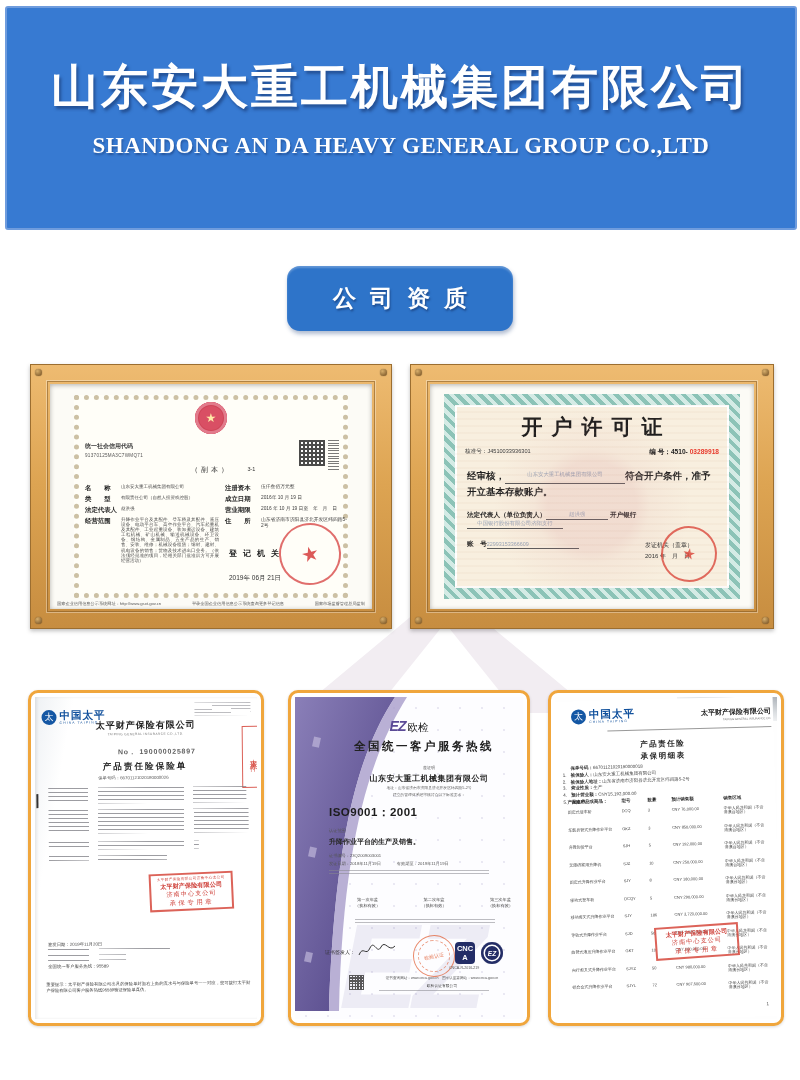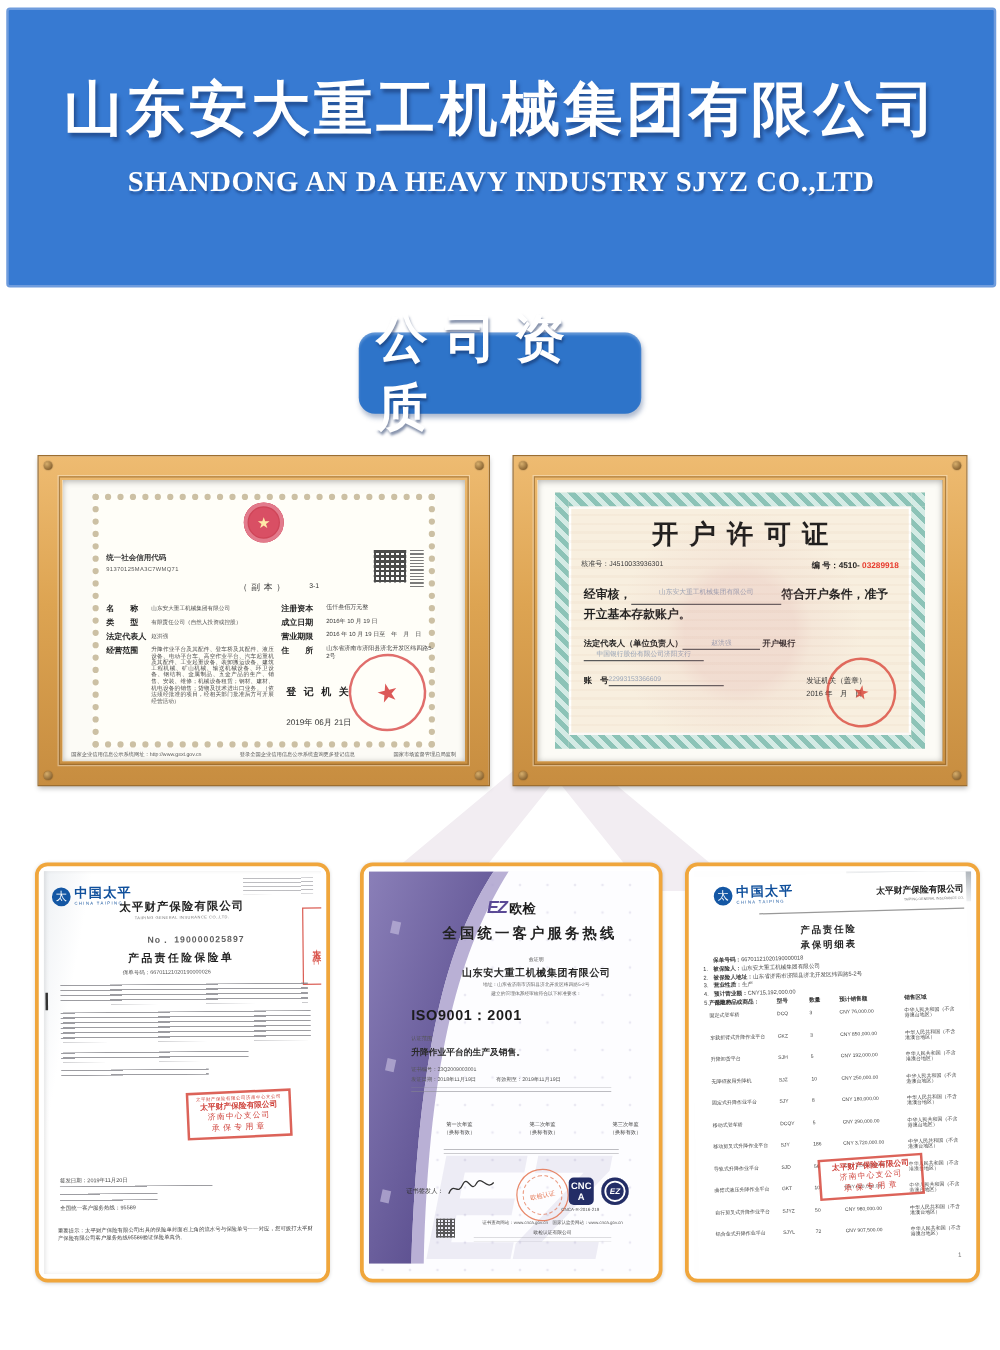--- a/index.html
+++ b/index.html
@@ -7,21 +7,21 @@
   .page{position:relative;width:800px;height:1080px;background:#fff;overflow:hidden;}
   .abs{position:absolute;}
 
   
   .banner{position:absolute;top:6px;left:5px;width:788px;height:220px;background:#377ad2;border:2px solid #6f9cdd;border-radius:3px;text-align:center;}
   .banner-cn{margin-top:48px;font-size:47px;font-weight:800;letter-spacing:3px;color:#fff;text-shadow:2px 3px 3px rgba(15,40,90,.5);}
   .banner-en{margin-top:14px;font-size:23px;font-weight:bold;color:#fff;font-family:"Liberation Serif","DejaVu Serif",serif;letter-spacing:.5px;text-shadow:1px 2px 2px rgba(15,40,90,.45);}
 
   
   .badge{position:absolute;top:266px;left:50%;transform:translateX(-50%);width:226px;height:65px;background:#2e74c9;border-radius:13px;display:flex;align-items:center;justify-content:center;box-shadow:inset 0 2px 2px rgba(255,255,255,.25),1px 3px 4px rgba(25,60,120,.35);}
-  .badge span{color:#fff;font-size:41px;font-weight:800;letter-spacing:14px;padding-left:14px;text-shadow:1px 2px 2px rgba(15,40,90,.5);}
+  .badge span{color:#fff;font-size:23px;font-weight:800;letter-spacing:14px;padding-left:14px;text-shadow:1px 2px 2px rgba(15,40,90,.5);}
 
   
   .frame{position:absolute;top:364px;height:263px;background:linear-gradient(180deg,#eebb71 0%,#dda452 45%,#c78d40 100%);border:1px solid #9c6e30;box-shadow:0 2px 4px rgba(0,0,0,.25);}
   .frame::before{content:'';position:absolute;inset:16px;border:1px solid rgba(125,85,35,.55);box-shadow:0 0 0 1px rgba(255,255,255,.35);pointer-events:none;}
   .frame1{left:30px;width:360px;}
   .frame2{left:410px;width:362px;}
   .screw{position:absolute;width:7px;height:7px;border-radius:50%;background:radial-gradient(circle at 35% 30%,#d7ae6b,#6e4a1e);box-shadow:0 0 1px rgba(0,0,0,.6);}
   .s-tl{top:4px;left:4px;}.s-tr{top:4px;right:4px;}.s-bl{bottom:4px;left:4px;}.s-br{bottom:4px;right:4px;}
   .mat{position:absolute;inset:19px;background:#fcfbf6;box-shadow:inset 0 1px 5px rgba(0,0,0,.3);}
 
@@ -104,21 +104,21 @@
   .d1-info .st{display:inline-block;height:3px;vertical-align:middle;}
   .d1-note{position:absolute;top:284px;left:10px;right:8px;font-size:4.3px;color:#3f3f3f;line-height:5.6px;text-align:justify;}
   .d1-mark{position:absolute;top:96px;left:2px;width:1.5px;height:14px;background:#333;}
 
   
   .photo2{background-color:#fdfdff;background-image:radial-gradient(rgba(118,108,168,.14) 1px,transparent 1.3px);background-size:22px 22px;}
   .band{position:absolute;top:0;left:0;width:220px;height:314px;}
   .ez-wm{position:absolute;bottom:-16px;left:44px;font-size:120px;font-weight:800;font-style:italic;color:rgba(98,88,158,.10);letter-spacing:-6px;}
   .d2-logo{position:absolute;top:20px;left:0;right:0;text-align:center;}
   .d2-logo .ez{font-size:14px;font-weight:800;font-style:italic;color:#5b4a96;letter-spacing:-1px;}
-  .d2-logo .oj{font-size:10.5px;font-weight:bold;color:#1a1a1a;margin-left:2px;}
+  .d2-logo .oj{font-size:10.5px;font-weight:normal;color:#1a1a1a;margin-left:2px;}
   .d2-title{position:absolute;top:42px;left:30px;right:0;text-align:center;font-size:11.5px;font-weight:bold;letter-spacing:2.5px;color:#222;font-family:"Liberation Serif","DejaVu Serif",serif;}
   .d2-cert{position:absolute;top:68px;left:40px;right:0;text-align:center;font-size:4px;color:#555;}
   .d2-co{position:absolute;top:76px;left:40px;right:0;text-align:center;font-size:8px;font-weight:bold;color:#262626;letter-spacing:.5px;}
   .d2-ad1{position:absolute;top:88px;left:40px;right:0;text-align:center;font-size:3.8px;color:#666;}
   .d2-ad2{position:absolute;top:95px;left:40px;right:0;text-align:center;font-size:3.8px;color:#666;}
   .d2-iso{position:absolute;top:108px;left:34px;font-size:11.5px;font-weight:800;color:#1c1c1c;letter-spacing:.5px;}
   .d2-sl{position:absolute;top:131px;left:34px;font-size:4.2px;color:#555;}
   .d2-scope{position:absolute;top:140px;left:34px;font-size:7px;font-weight:bold;color:#2a2a2a;}
   .d2-no{position:absolute;top:156px;left:34px;font-size:4.2px;color:#555;}
   .d2-dates{position:absolute;top:164px;left:34px;right:6px;font-size:4.2px;color:#555;display:flex;gap:16px;}
@@ -173,21 +173,21 @@
 </style>
 </head>
 <body>
 
 <div class="page">
 
   <div class="wm-chevron"></div>
 
   <div class="banner">
     <div class="banner-cn">山东安大重工机械集团有限公司</div>
-    <div class="banner-en">SHANDONG AN DA HEAVY INDUSTRY SJYZ CO.,LTD</div>
+    <div class="banner-en">SHANDONG AN DA HEAVY GENERAL GROUP CO.,LTD</div>
   </div>
 
   <div class="badge">
     <span>公司资质</span>
   </div>
 
   <div class="frame frame1">
     <span class="screw s-tl"></span>
     <span class="screw s-tr"></span>
     <span class="screw s-bl"></span>

